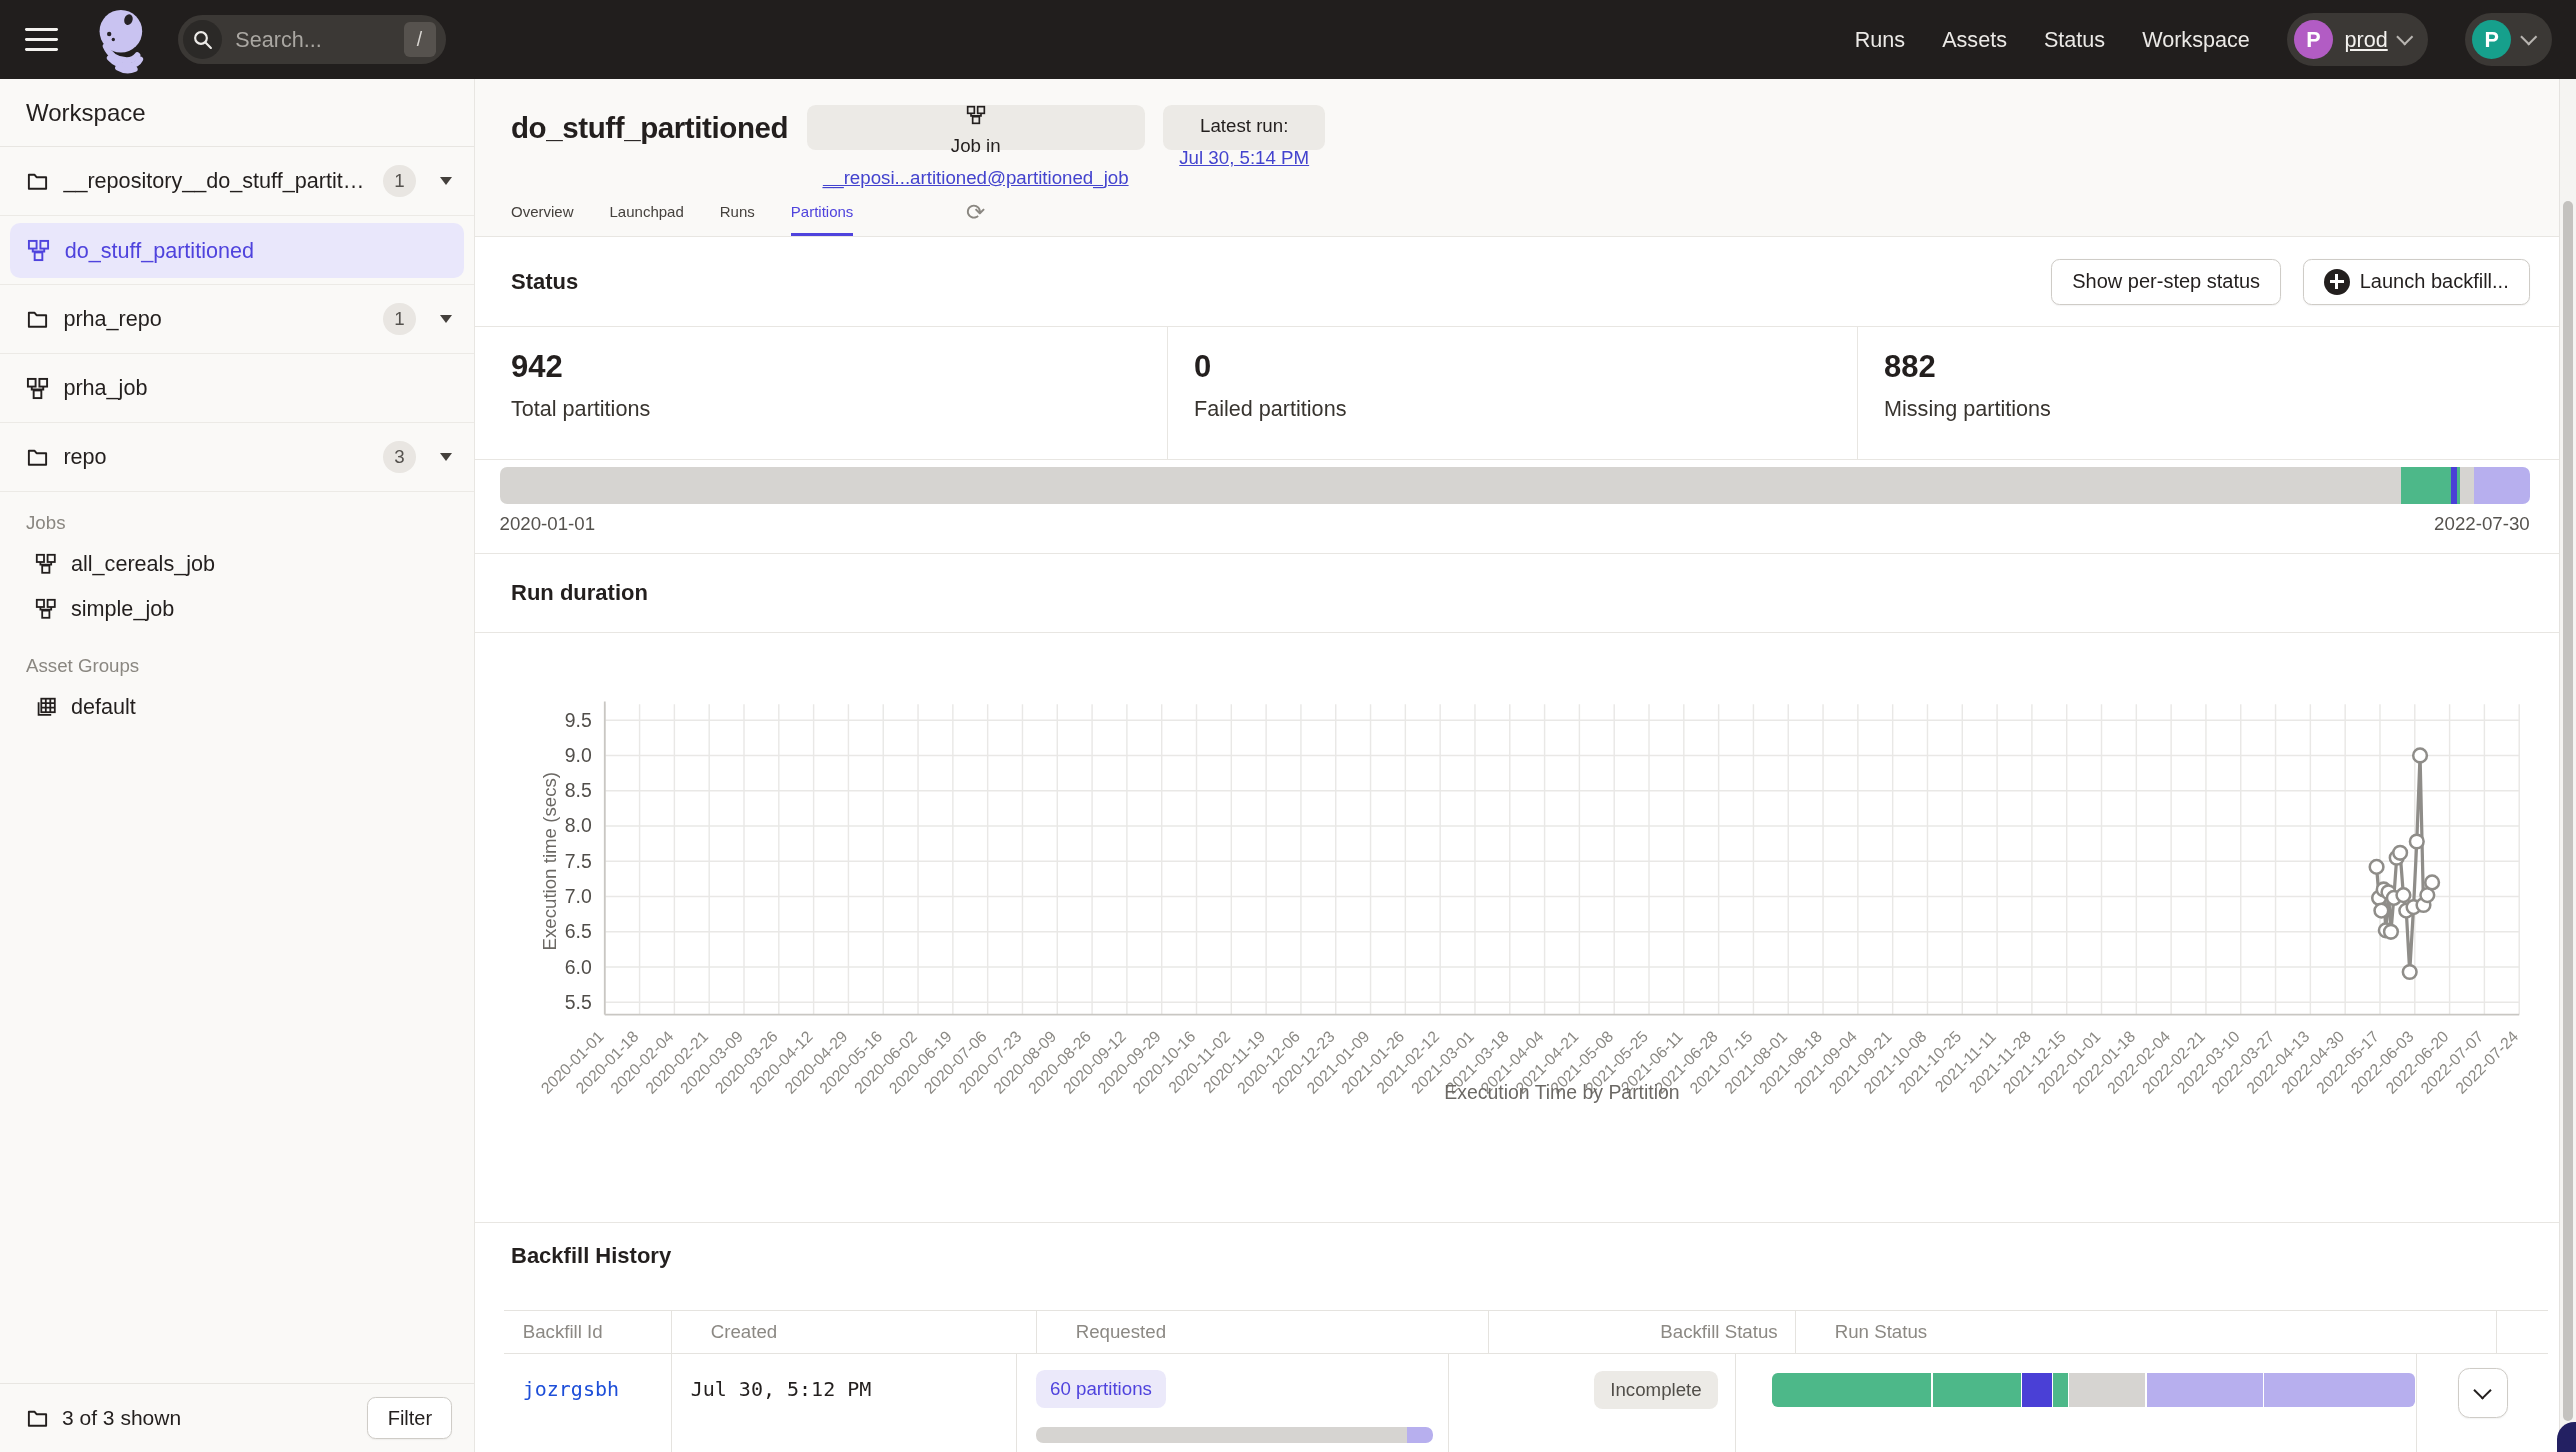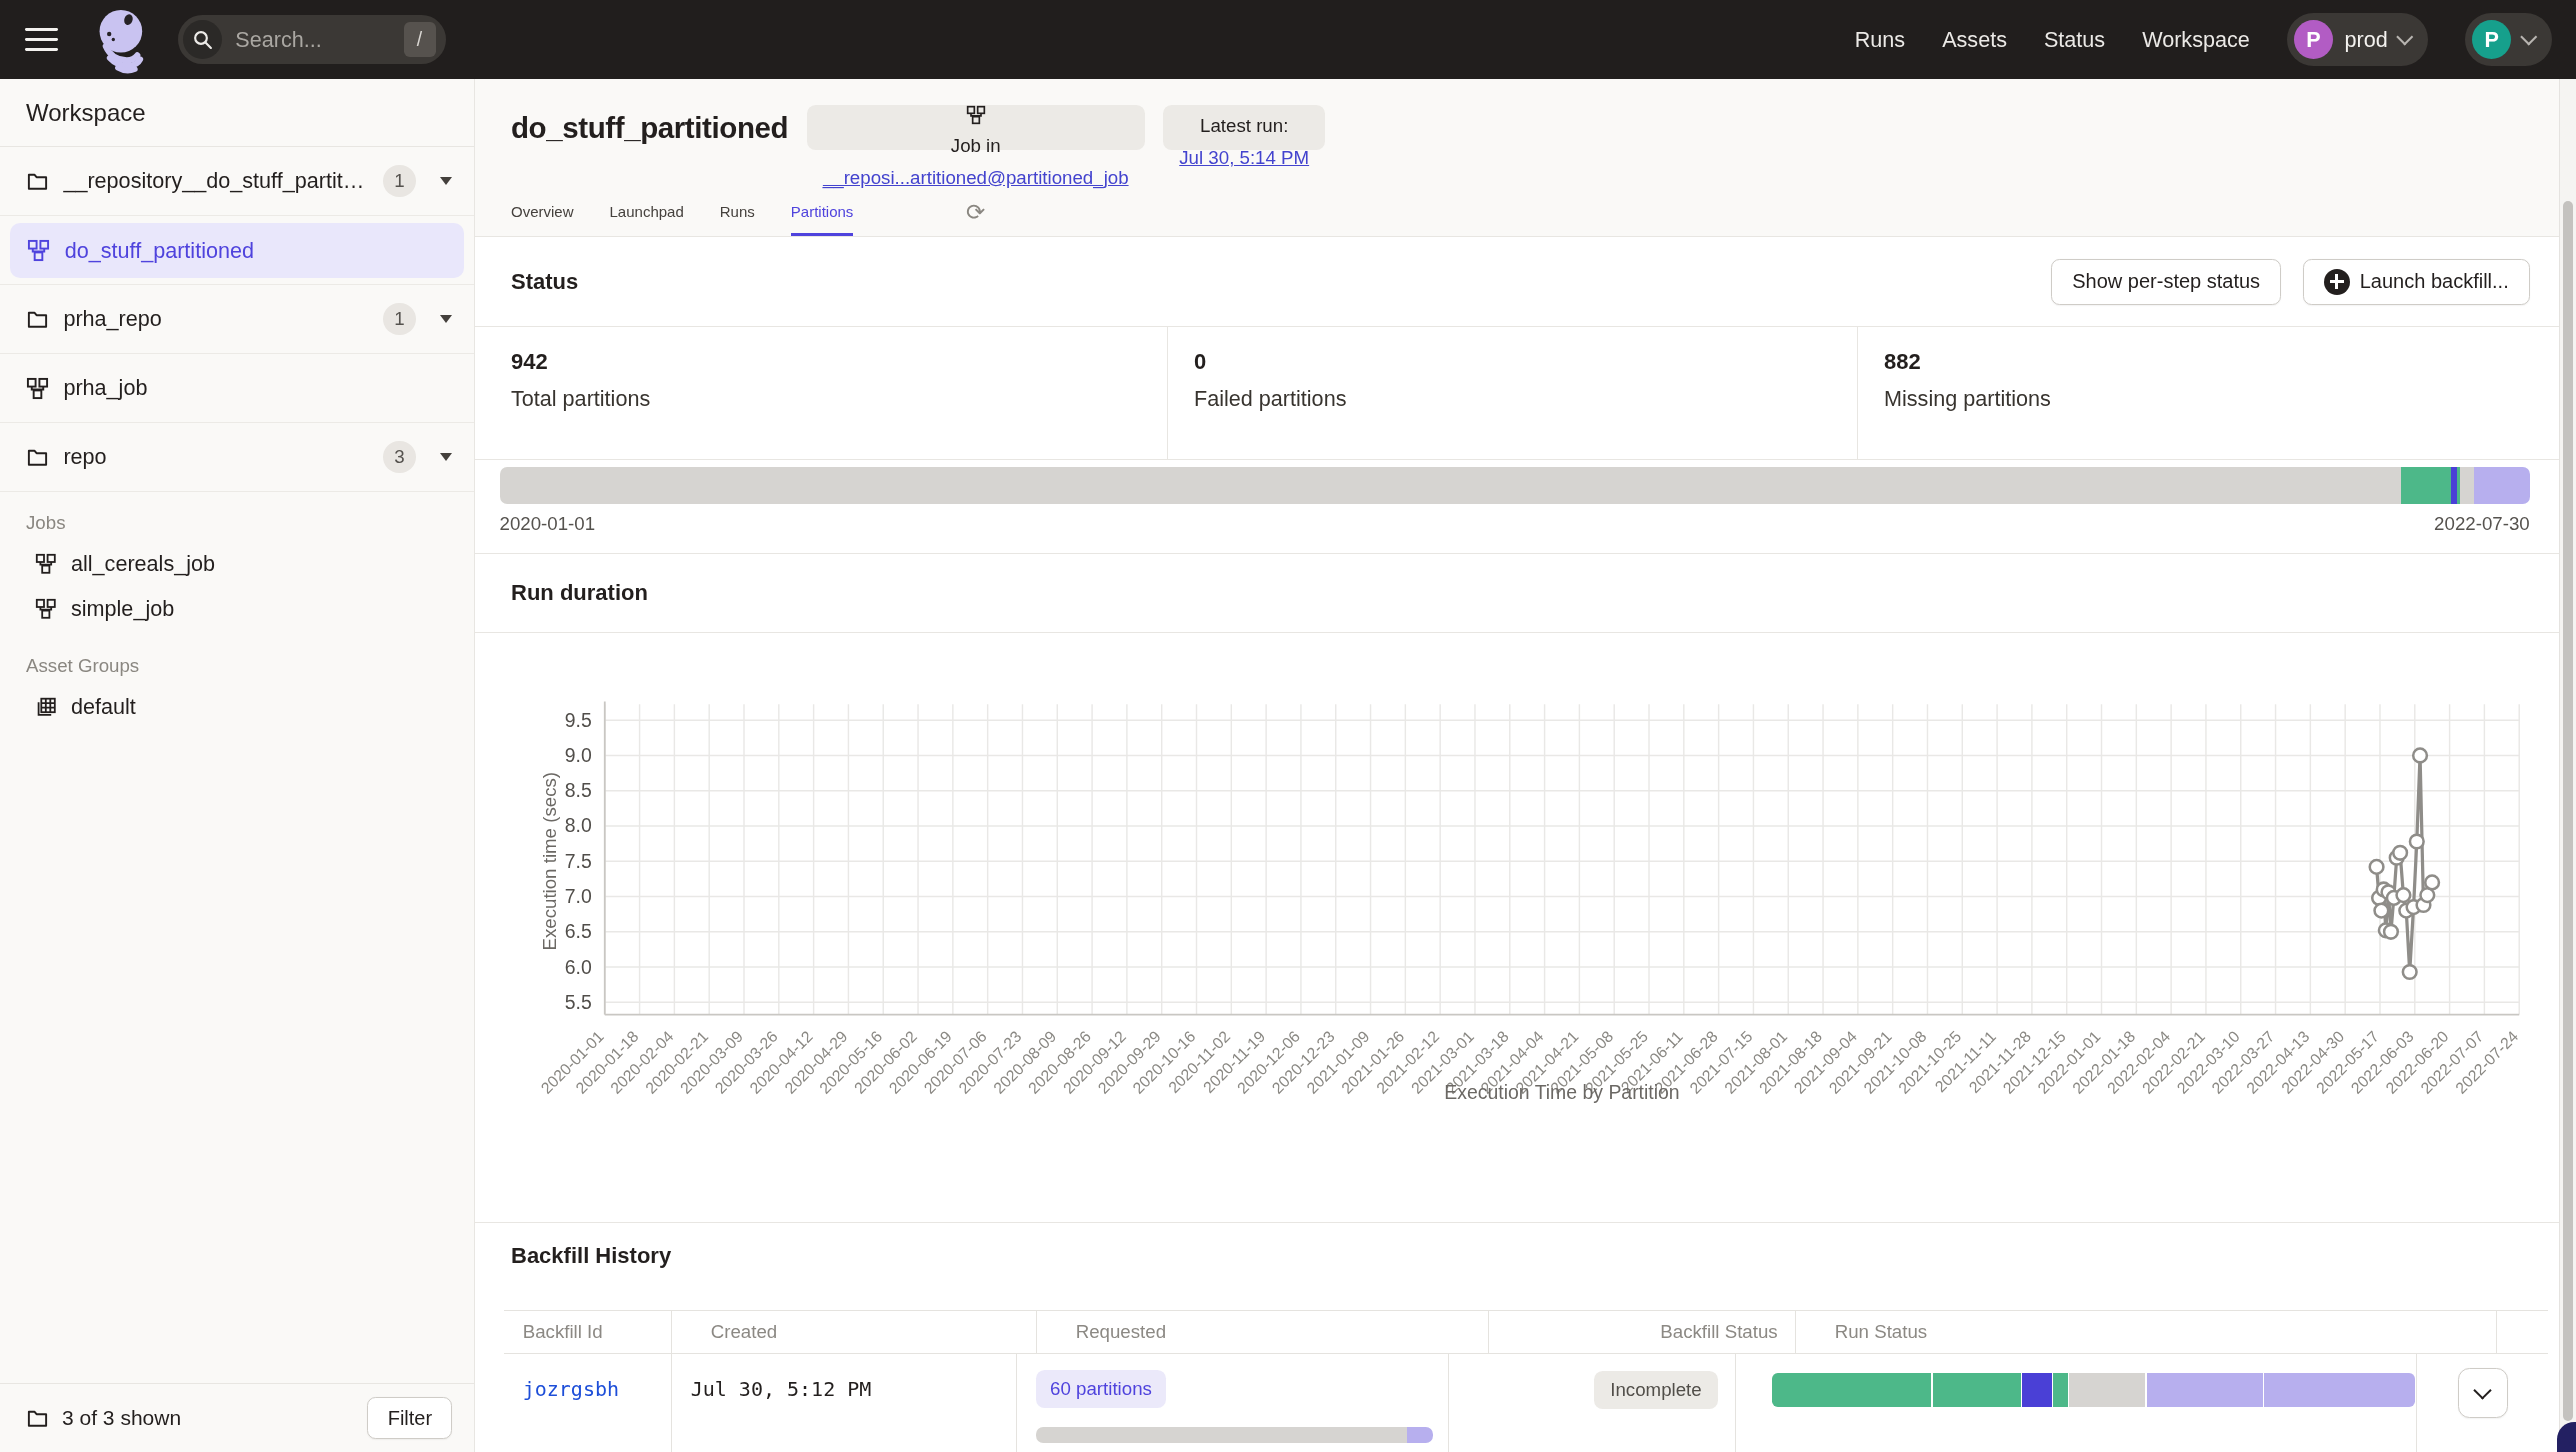--- a/index.html
+++ b/index.html
@@ -17,21 +17,21 @@
   .search-iconwrap { width:39px; height:39px; border-radius:50%; background:#2B2927; display:flex; align-items:center; justify-content:center; }
   .search-placeholder { flex:1; color:#AAA7A2; font-size:21.6px; padding-left:13px; }
   .search-key { width:32px; height:35px; background:#56524E; border-radius:5.8px; color:#D9D6D2; font-size:19.4px; display:flex; align-items:center; justify-content:center; }
   .tb-right { display:flex; align-items:center; gap:37px; }
   .tb-link { color:#EBE9E6; font-size:21.6px; font-weight:500; cursor:pointer; }
   .pill { display:flex; align-items:center; gap:11.5px; background:#3B3835; border-radius:27px; height:53px; padding:0 17.3px 0 7.2px; cursor:pointer; }
   .avatar { width:39px; height:39px; border-radius:50%; display:flex; align-items:center; justify-content:center;
             color:#fff; font-size:21.6px; font-weight:700; }
   .avatar.purple { background:#B25CC4; }
   .avatar.teal { background:#16A08C; }
-  .pill .label { color:#F4F2EF; font-size:21.6px; }
+  .pill .label { color:#F4F2EF; font-size:21.6px;text-decoration:underline; }
   .chev { width:11.5px; height:11.5px; border-right:2.9px solid #B8B5B1; border-bottom:2.9px solid #B8B5B1; transform:rotate(45deg) translate(-2.2px,-2.2px); }
 
   
   .sidebar { position:absolute; top:79px; left:0; width:475px; bottom:0; background:#FAF9F7; border-right:1.4px solid #E8E6E2; }
   .ws-title { height:68px; display:flex; align-items:center; padding-left:26px; font-size:24px; color:#231F1E; border-bottom:1.4px solid #E8E6E2; }
   .side-row { height:69px; display:flex; align-items:center; padding:0 21.6px 0 26px; border-bottom:1.4px solid #ECEAE6; gap:14.4px; cursor:pointer; }
   .side-row .lbl { font-size:21.6px; color:#231F1E; white-space:nowrap; overflow:hidden; text-overflow:ellipsis; flex:1; }
   .badge { min-width:33px; height:32px; border-radius:16px; background:#E9E6E2; color:#55524E; font-size:18.7px;
            display:flex; align-items:center; justify-content:center; padding:0 8.6px; }
   .caret { width:0; height:0; border-left:6.5px solid transparent; border-right:6.5px solid transparent; border-top:8px solid #44403C; margin-left:10px; cursor:pointer; }
@@ -69,21 +69,21 @@
   .plus-icon { width:26px; height:26px; border-radius:50%; background:#231F1E; position:relative; }
   .plus-icon:before, .plus-icon:after { content:""; position:absolute; background:#fff; }
   .plus-icon:before { left:5.8px; top:11.5px; width:14.4px; height:2.9px; }
   .plus-icon:after { top:5.8px; left:11.5px; width:2.9px; height:14.4px; }
 
   .stats-row { height:133px; display:flex; border-bottom:1.4px solid #E8E6E2; }
   .stat { padding:21.6px 0 0 26px; border-right:1.4px solid #E8E6E2; }
   .stat:first-child { padding-left:36px; }
   .stat:last-child { border-right:none; }
   .stat-1 { width:693px; } .stat-2 { width:690px; } .stat-3 { flex:1; }
-  .stat .num { font-size:22px; font-weight:600; color:#231F1E; }
+  .stat .num { font-size:31px; font-weight:600; color:#231F1E; }
   .stat .cap { font-size:21.6px; color:#38342F; margin-top:11.5px; }
 
   .partition-sec { height:94px; border-bottom:1.4px solid #E8E6E2; padding:7.2px 29px 0 24.5px; }
   .seg-bar { display:flex; overflow:hidden; }
   .seg-bar > div { height:100%; flex:none; }
   .big-bar { height:37px; border-radius:7.2px; }
   .bar-dates { display:flex; justify-content:space-between; margin-top:8.6px; font-size:18.7px; color:#55524E; }
 
   .duration-head { height:79px; border-bottom:1.4px solid #E8E6E2; display:flex; align-items:center; padding-left:36px; }
   .sec-title { font-size:22px; font-weight:700; color:#231F1E; }

